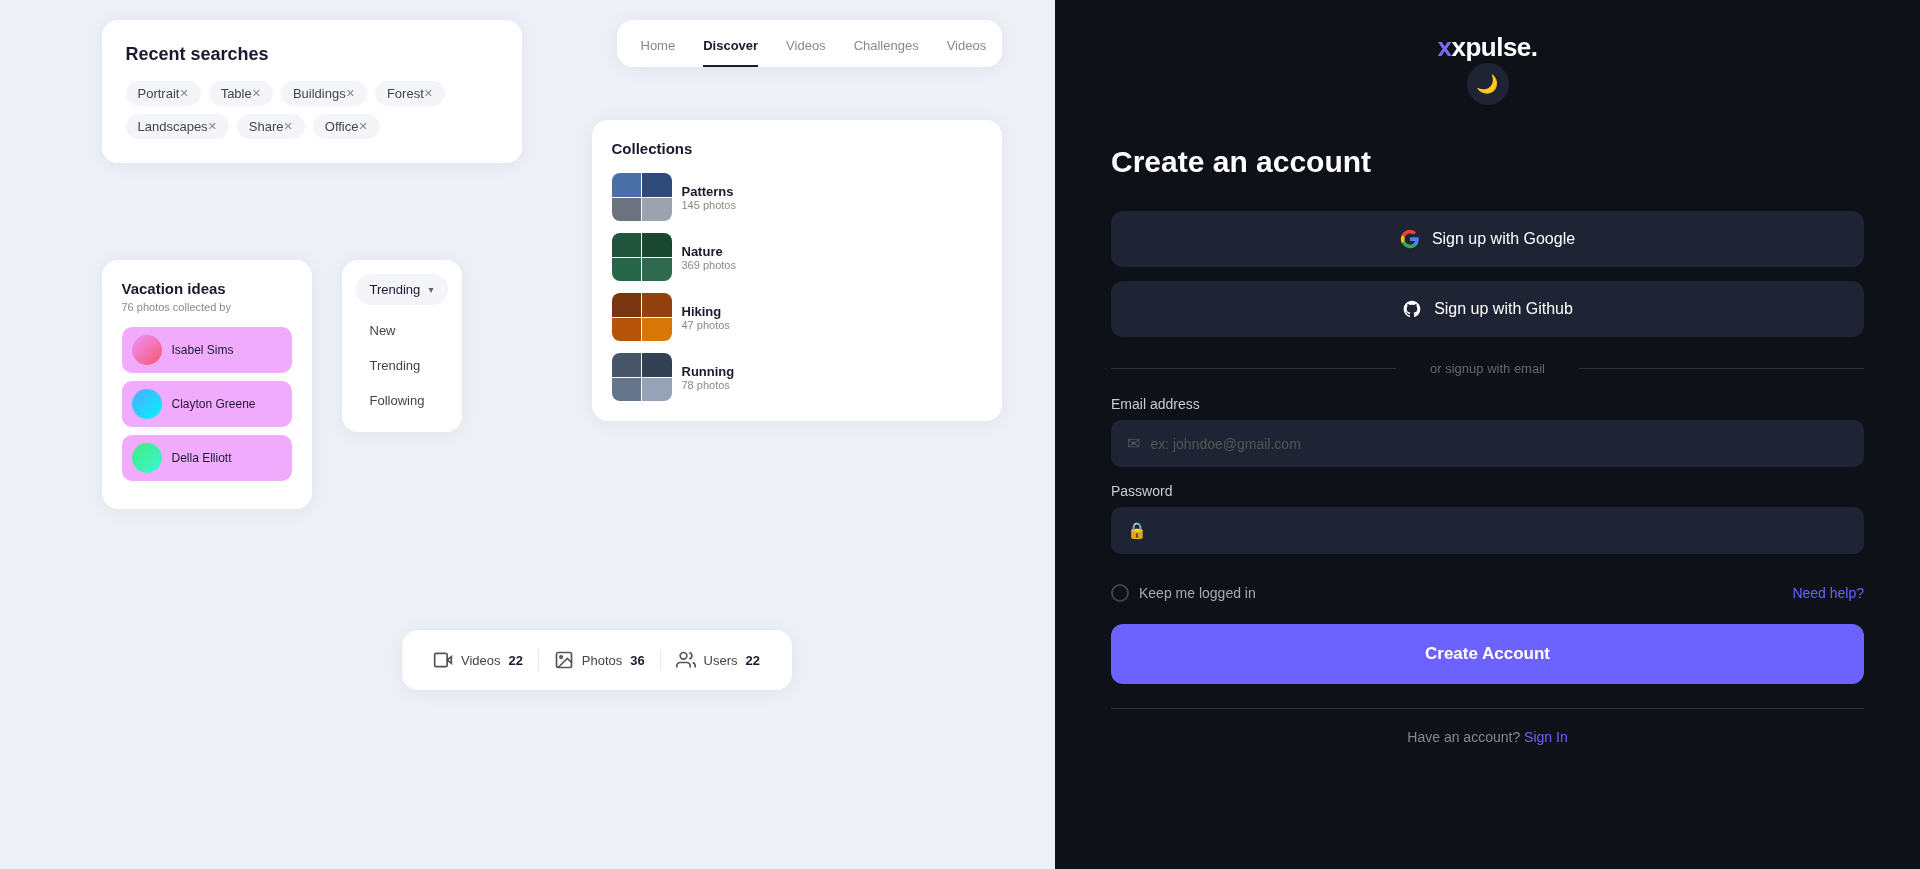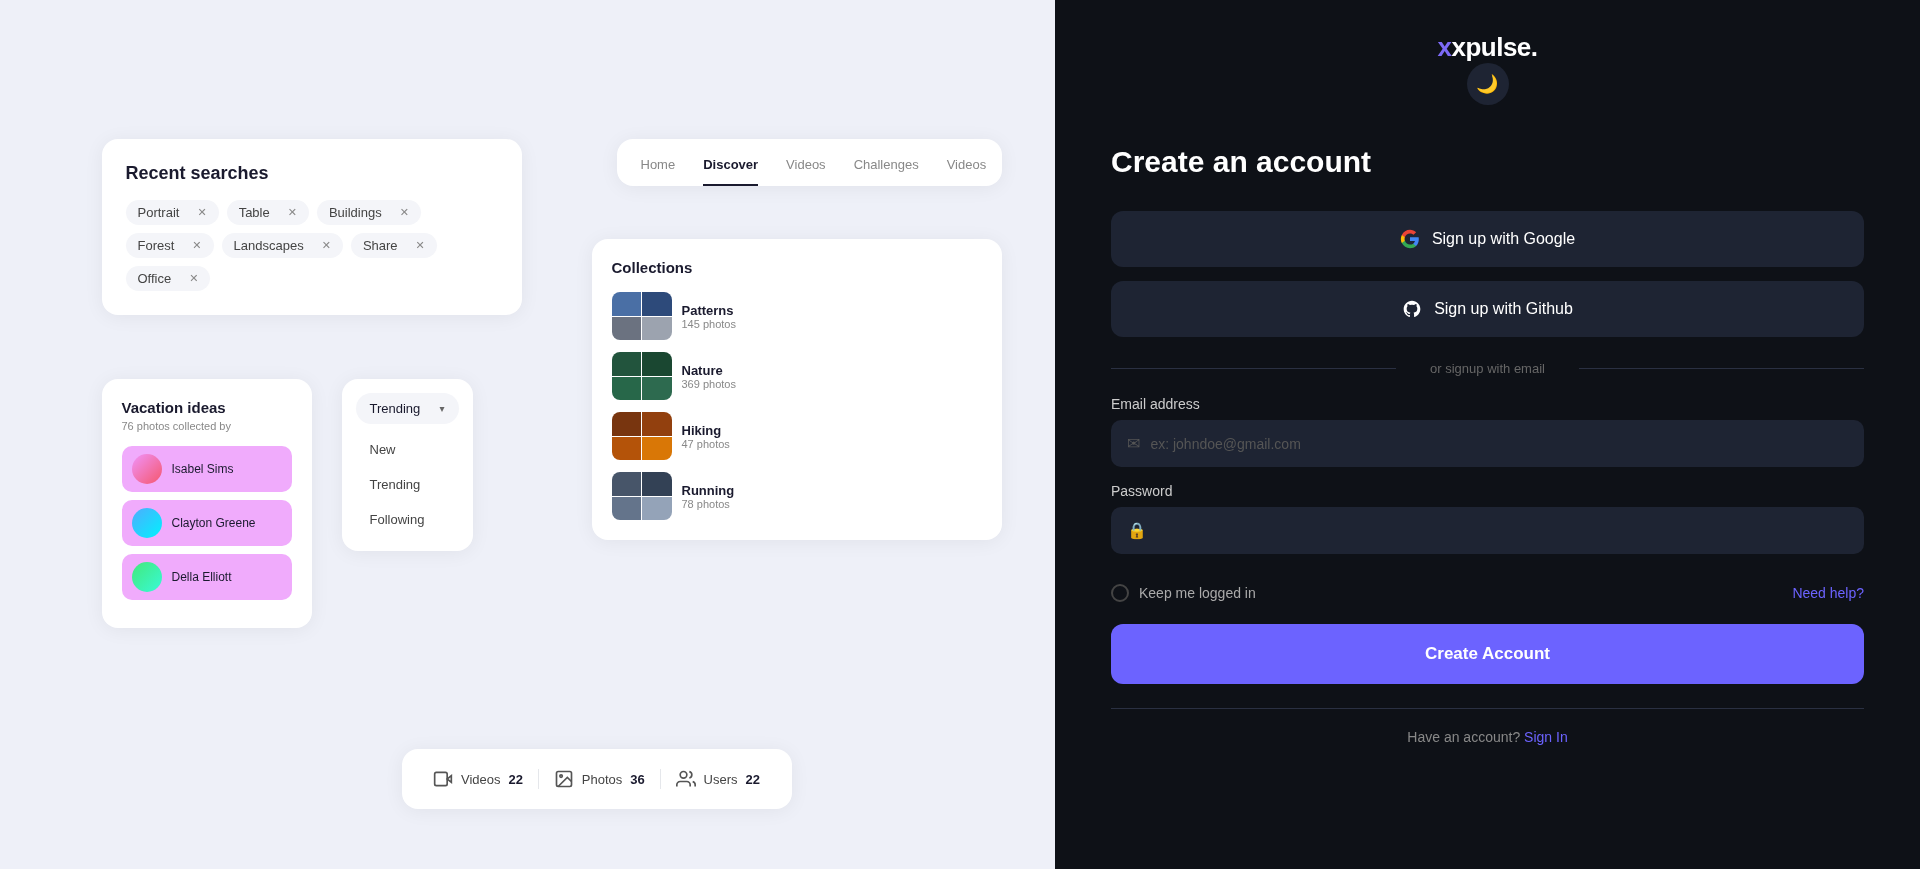--- a/index.html
+++ b/index.html
@@ -10,21 +10,21 @@
       height: 869px;
       overflow: hidden;
     }
 
     
     .left-panel {
       flex: 0 0 1055px;
       background: #eef0f8;
       position: relative;
       display: flex;
-      align-items: flex-end;
+      align-items: flex-start;
       justify-content: center;
       padding-left: 48px;
     }
 
     .widgets-container {
       position: relative;
       width: 900px;
       height: 750px;
     }
 
@@ -51,21 +51,21 @@
       gap: 8px;
     }
     .tag {
       background: #f4f5f9;
       border-radius: 20px;
       padding: 5px 12px;
       font-size: 13px;
       color: #444;
       display: flex;
       align-items: center;
-      gap: 18px;
+      gap: 0;
     }
     .tag-close {
       font-size: 11px;
       color: #888;
       cursor: pointer;
     }
 
     
     .widget-nav {
       position: absolute;
@@ -204,21 +204,21 @@
       font-size: 12px;
       font-weight: 500;
       color: #1a1a2e;
     }
 
     
     .widget-trending {
       position: absolute;
       top: 260px;
       left: 240px;
-      width: 131px;
+      width: 120px;
       background: white;
       border-radius: 16px;
       padding: 14px;
       box-shadow: 0 2px 20px rgba(0,0,0,0.06);
     }
     .trending-btn {
       display: flex;
       align-items: center;
       justify-content: space-between;
       background: #f4f5f9;

